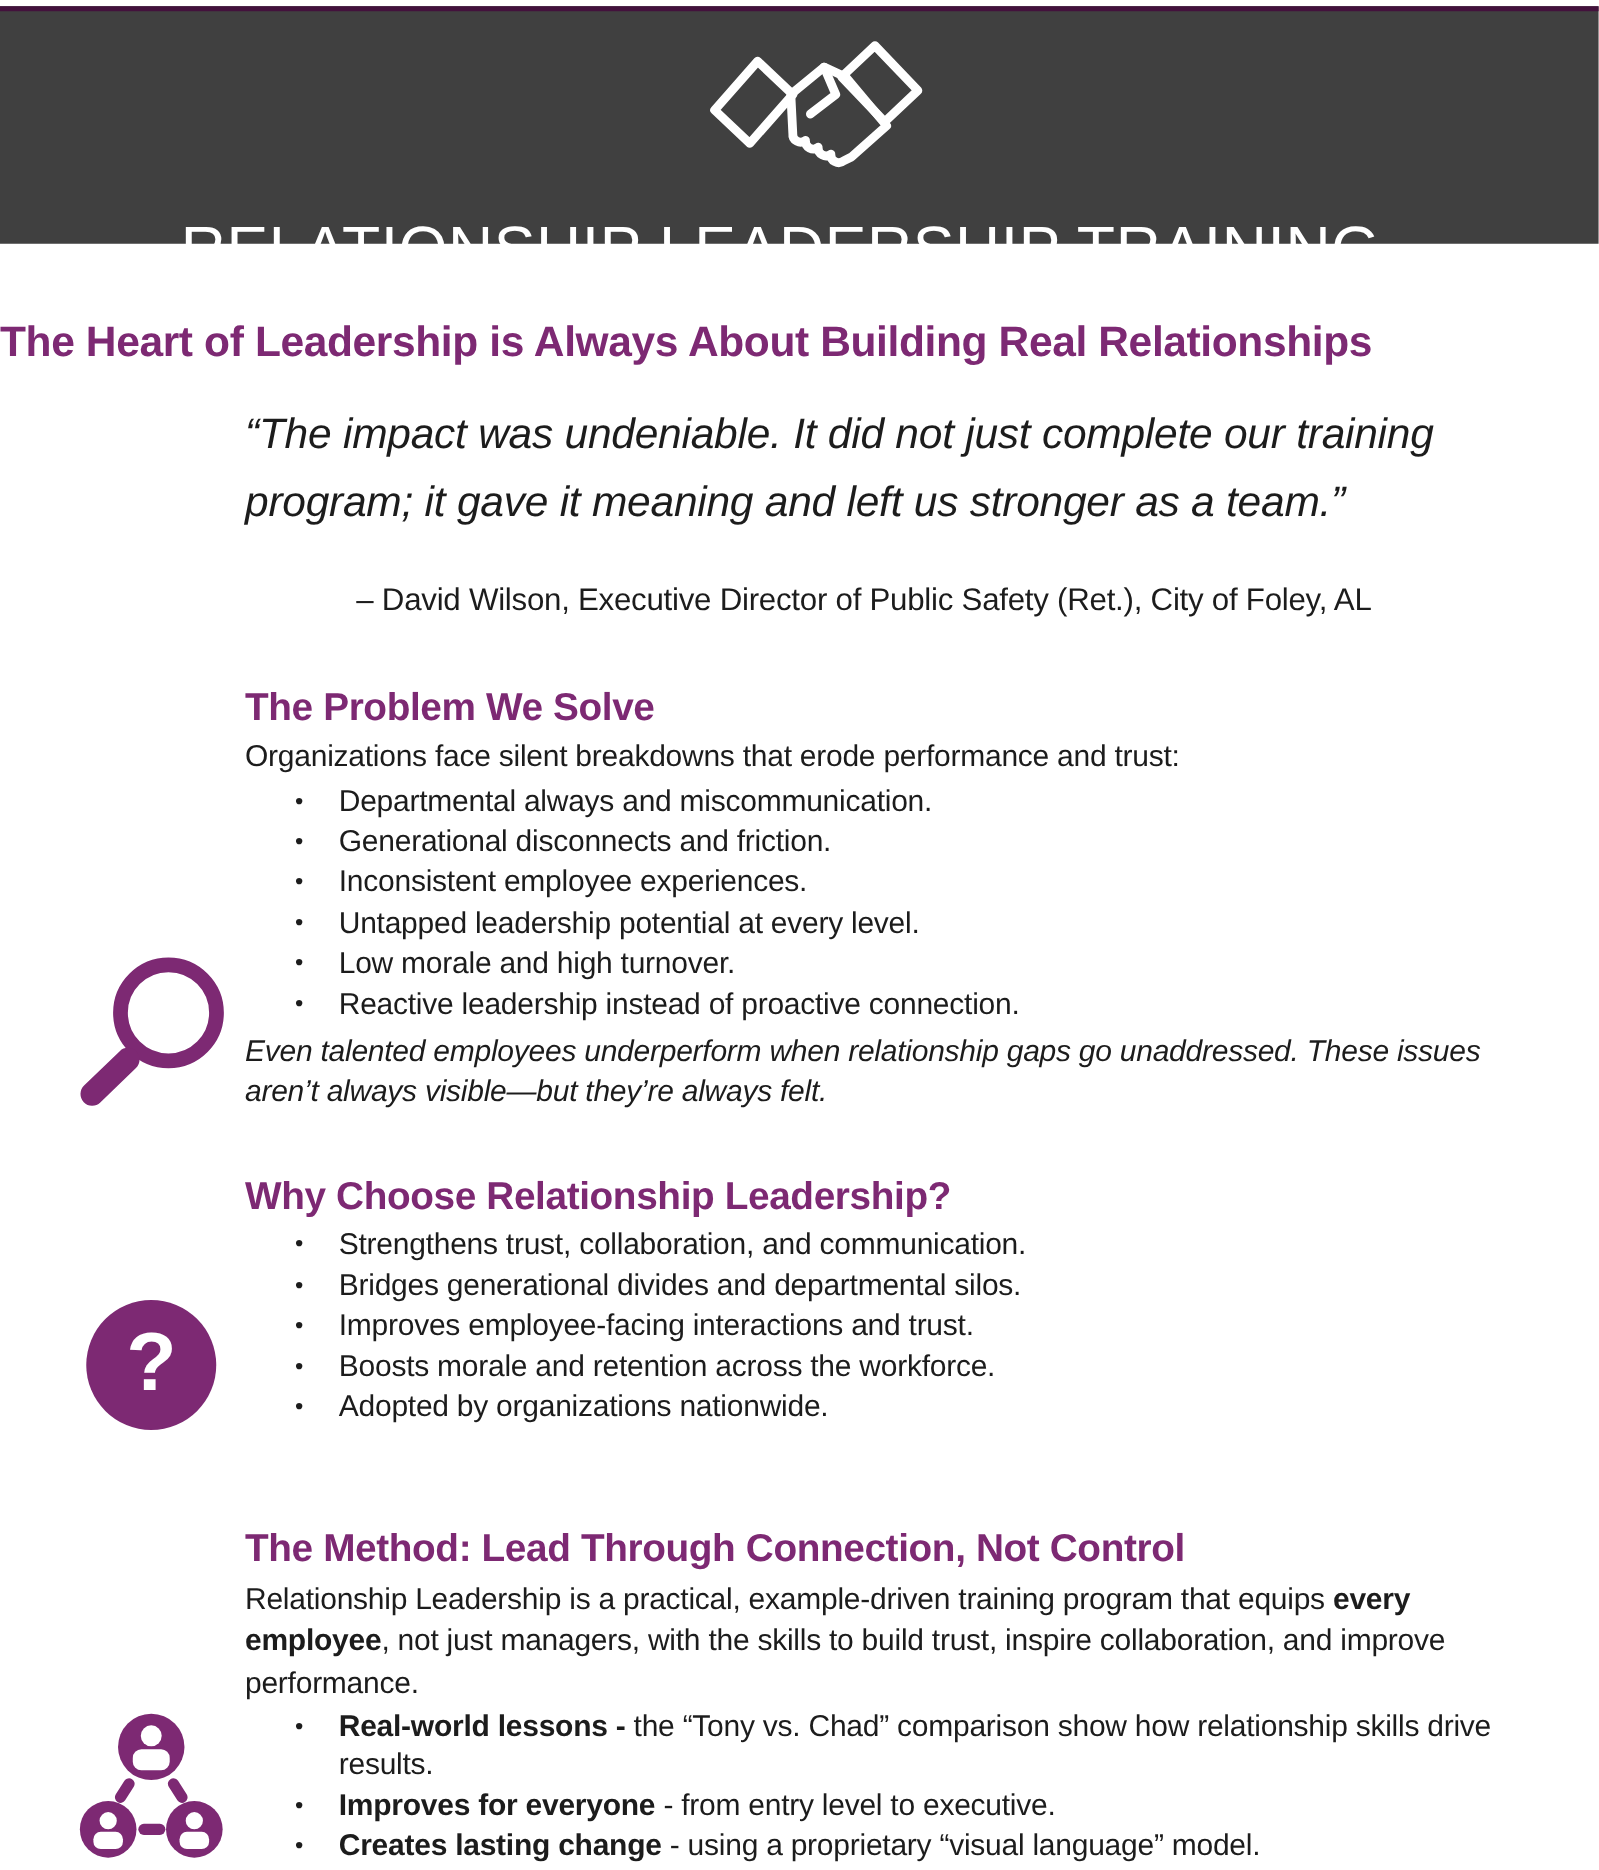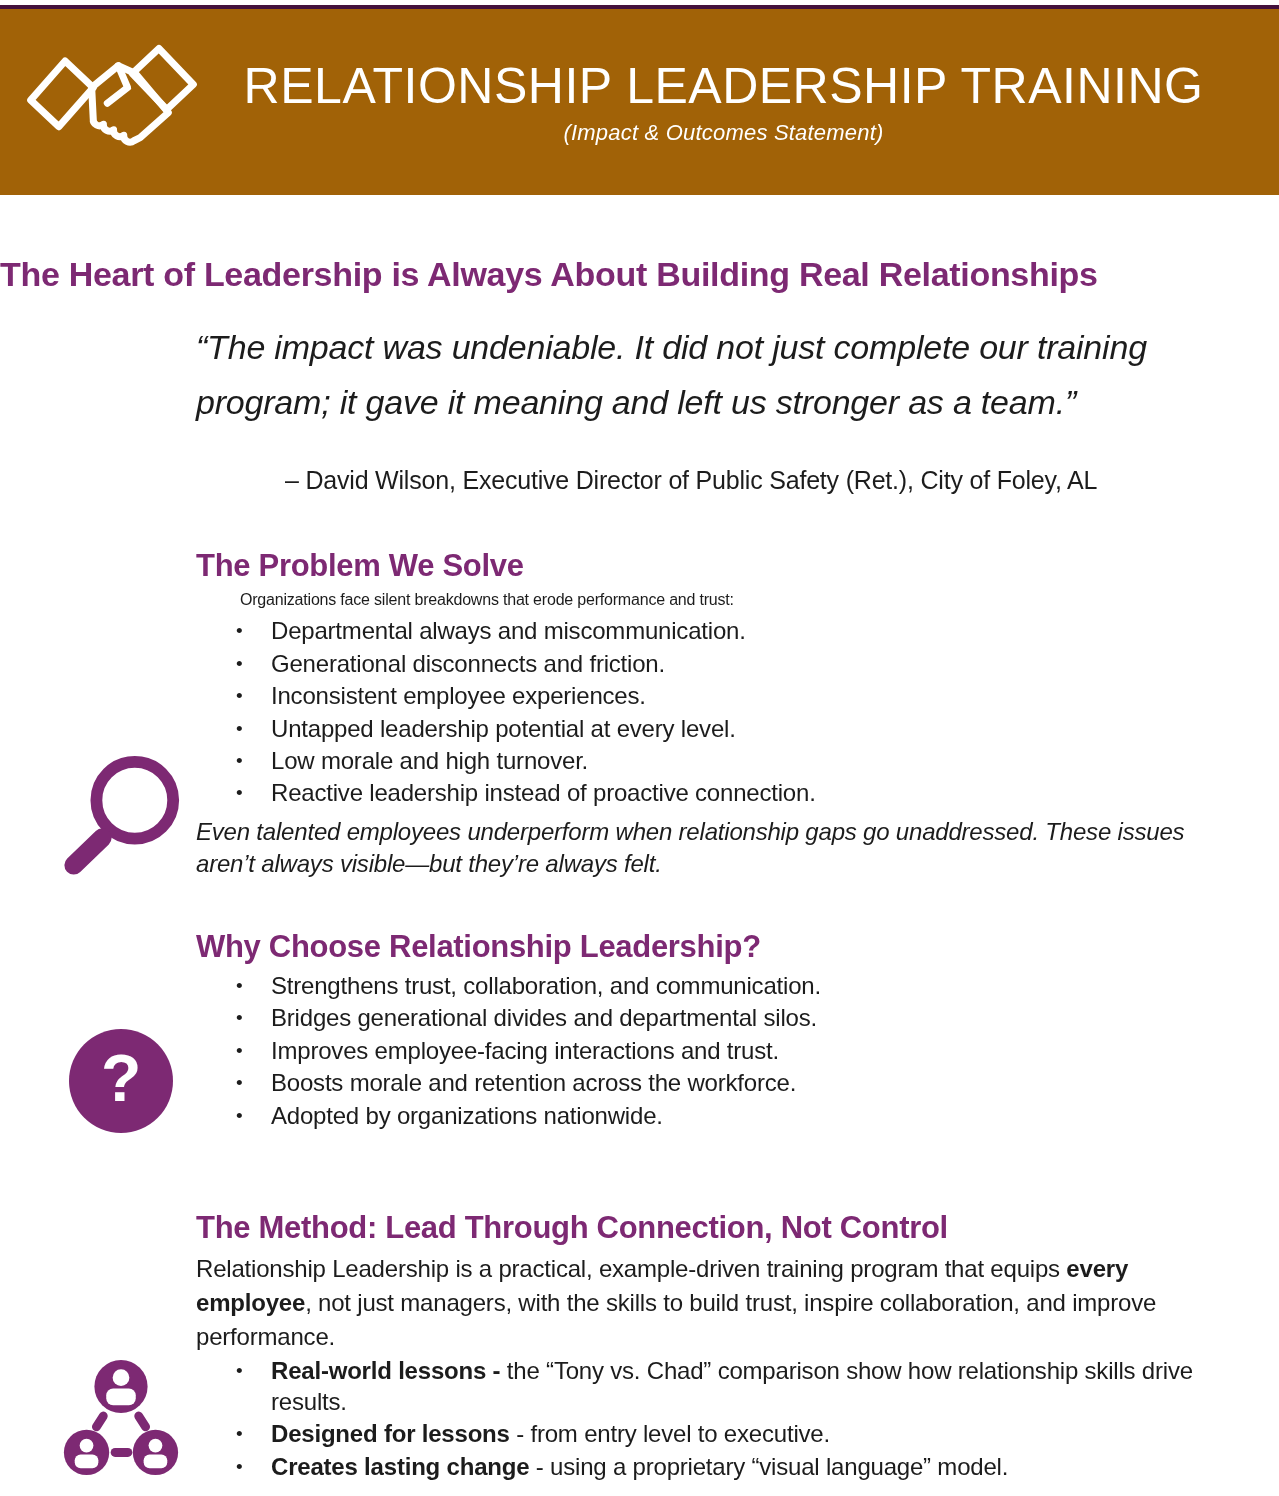--- a/index.html
+++ b/index.html
@@ -9,23 +9,23 @@
     font-family:"Liberation Sans", sans-serif;
     color:#1c1c1c;
     overflow:hidden;
     letter-spacing:-0.2px;
   }
 
   
   .banner {
     margin-top:5px;
     width:1279px; height:190px;
-    background:#a16207;
+    background:#404040;
     border-top:4px solid #43113c;
-    display:flex; align-items:center;
+    display:flex; align-items:center;flex-direction:column;
   }
   .banner-icon-wrap { flex:0 0 auto; margin-left:26px; margin-top:8px; }
   .banner-text { flex:1 1 auto; text-align:center; padding-right:30px; }
   .banner-title {
     color:#ffffff; font-size:50px; font-weight:400;
     letter-spacing:0.5px; line-height:1.1; white-space:nowrap;
   }
   .banner-subtitle {
     color:#ffffff; font-size:22px; font-style:italic;
     margin-top:6px; letter-spacing:0.2px;
@@ -55,21 +55,21 @@
   .section.problem { margin-top:50px; }
   .section.why     { margin-top:46px; }
   .section.method  { margin-top:74px; }
   .icon-col { flex:0 0 150px; display:flex; justify-content:center; }
   .content-col { flex:1 1 auto; max-width:1015px; padding-top:2px; }
 
   .section-heading {
     color:#7d2973; font-size:31px; font-weight:700;
     line-height:1.2; margin-bottom:6px; letter-spacing:-0.3px;
   }
-  .section-intro { font-size:16px; line-height:1.3; margin-bottom:5px;margin-left:44px; }
+  .section-intro { font-size:24px; line-height:1.3; margin-bottom:5px; }
   .bullets { list-style:none; margin-top:3px; }
   .bullets li {
     display:flex; font-size:24px; line-height:1.27; margin-bottom:2px;
     padding-left:40px;
   }
   .bullets .dot { flex:0 0 35px; font-size:19px; line-height:1.6; }
   .bullets .btext { flex:1 1 auto; }
   .bullets .btext b { font-weight:700; }
   .section-outro {
     font-size:24px; font-style:italic; line-height:1.33; margin-top:7px;
@@ -213,21 +213,21 @@
   <div class="content-col">
     <h2 class="section-heading">The Method: Lead Through Connection, Not Control</h2>
     <p class="method-intro"><span>Relationship Leadership is a practical, example-driven training program that equips </span><b>every employee</b><span>, not just managers, with the skills to build trust, inspire collaboration, and improve performance.</span></p>
     <ul class="bullets">
       <li>
           <span class="dot">•</span>
           <span class="btext"><b>Real-world lessons -</b><span> the “Tony vs. Chad” comparison show how relationship skills drive results.</span></span>
         </li>
       <li>
           <span class="dot">•</span>
-          <span class="btext"><b>Designed for lessons</b><span> - from entry level to executive.</span></span>
+          <span class="btext"><b>Improves for everyone</b><span> - from entry level to executive.</span></span>
         </li>
       <li>
           <span class="dot">•</span>
           <span class="btext"><b>Creates lasting change</b><span> - using a proprietary “visual language” model.</span></span>
         </li>
     </ul>
   </div>
 </section>
 
 </body></html>

